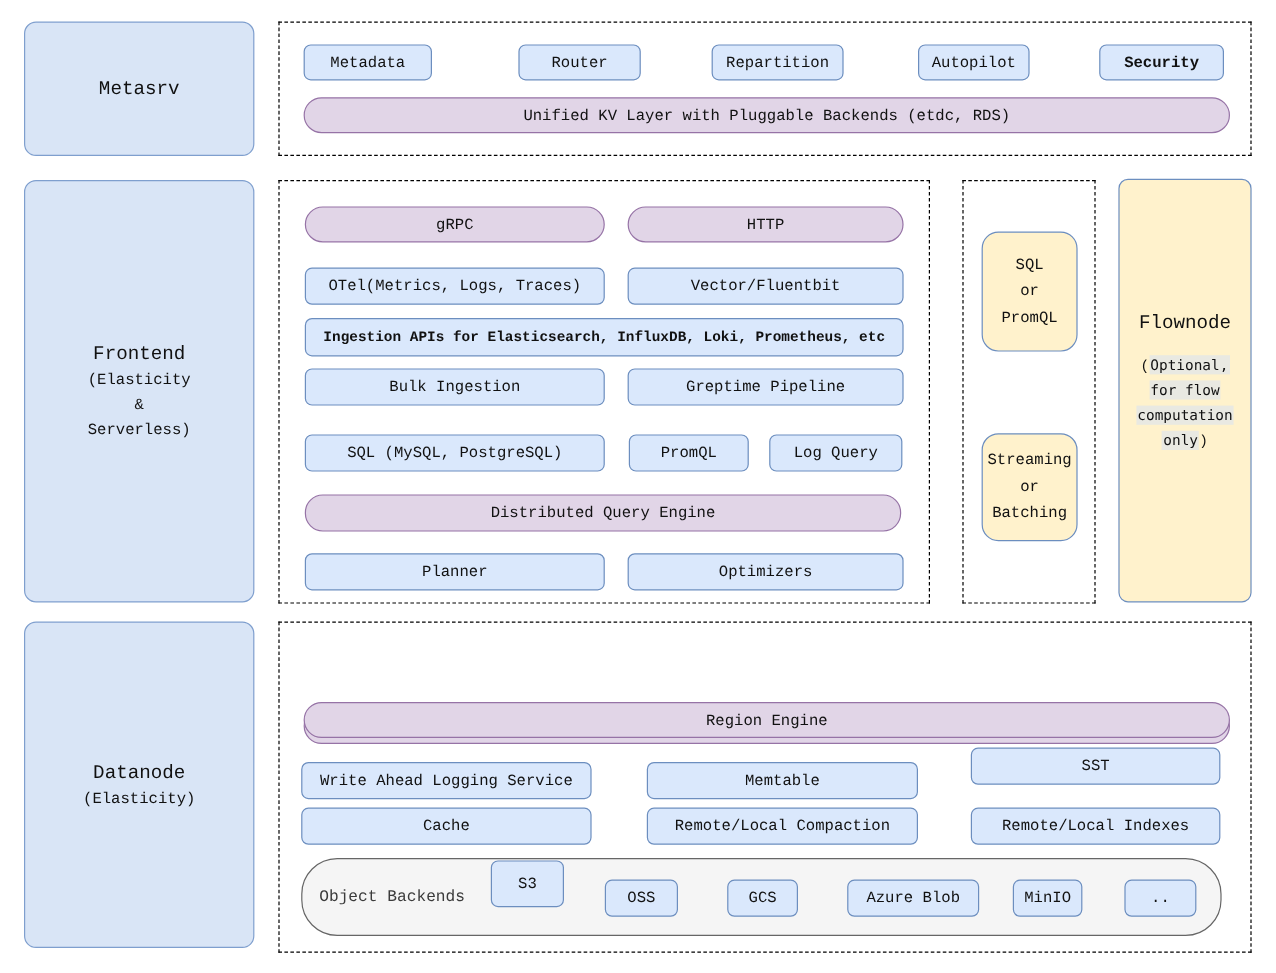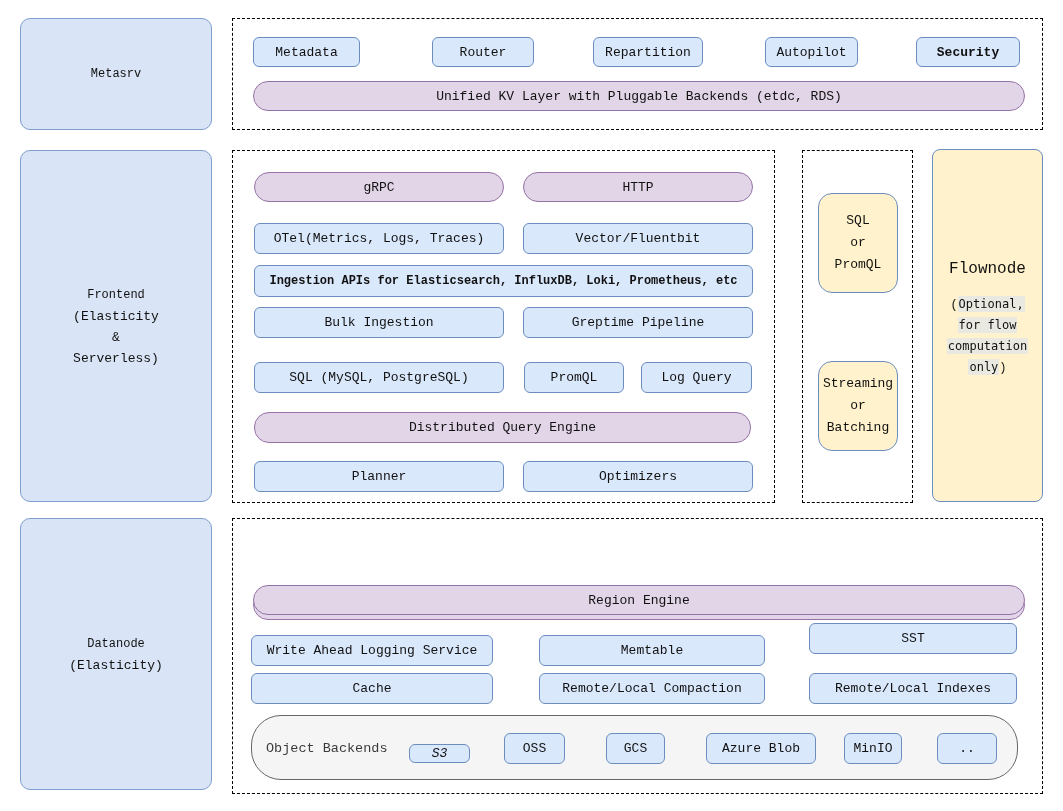--- a/index.html
+++ b/index.html
@@ -12,21 +12,21 @@
   .canvas { position:relative; width:1063px; height:811px; overflow:hidden; background:#fff; }
   .abs { position:absolute; }
   .box { display:flex; align-items:center; justify-content:center; font-size:13px; white-space:nowrap; }
   .chip { background:var(--blue-fill); border:1.3px solid var(--blue-stroke); border-radius:6px; }
   .pill { background:var(--purple-fill); border:1.3px solid var(--purple-stroke); border-radius:15px; }
   .dashed { border:1.3px dashed #000; background:#fff; }
   .panel {
     background:var(--panel-fill); border:1.5px solid var(--panel-stroke); border-radius:10px;
     display:flex; flex-direction:column; align-items:center; justify-content:center; text-align:center;
   }
-  .panel .title { font-size:12px; line-height:22px; }
+  .panel .title { font-size:16px; line-height:22px; }
   .panel .sub   { font-size:13px; line-height:21px; }
   .ybox {
     background:var(--yellow-fill); border:1.3px solid var(--yellow-stroke); border-radius:14px;
     display:flex; flex-direction:column; align-items:center; justify-content:center;
     font-size:13px; line-height:22px; text-align:center;
   }
   
   #metasrv-panel { left:20px; top:18px; width:192px; height:112px; }
   #metasrv-group { left:232px; top:18px; width:811px; height:112px; }
   #ms-c0 { left:20px;  top:18px; width:107px; height:30px; }
@@ -74,21 +74,21 @@
   #dn-memtable   { left:306px; top:116px; width:226px; height:31px; }
   #dn-sst        { left:576px; top:104px; width:208px; height:31px; }
   #dn-cache      { left:18px;  top:154px; width:242px; height:31px; }
   #dn-compaction { left:306px; top:154px; width:226px; height:31px; }
   #dn-indexes    { left:576px; top:154px; width:208px; height:31px; }
   #dn-os {
     left:18px; top:196px; width:767px; height:65px;
     background:var(--gray-fill); border:1.3px solid var(--gray-stroke); border-radius:30px;
   }
   #dn-os-label { left:14px; top:0; height:65px; display:flex; align-items:center; font-size:13.5px; color:#3b3b3b; white-space:nowrap; }
-  #os-s3    { left:157px; top:28px; width:61px;  height:19px;font-style:italic; }
+  #os-s3    { left:157px; top:1px; width:61px;  height:39px; }
   #os-oss   { left:252px; top:17px; width:61px;  height:31px; }
   #os-gcs   { left:354px; top:17px; width:59px;  height:31px; }
   #os-azure { left:454px; top:17px; width:110px; height:31px; }
   #os-minio { left:592px; top:17px; width:58px;  height:31px; }
   #os-dots  { left:685px; top:17px; width:60px;  height:31px; }
 </style>
 </head>
 <body>
 
 <div class="canvas">

